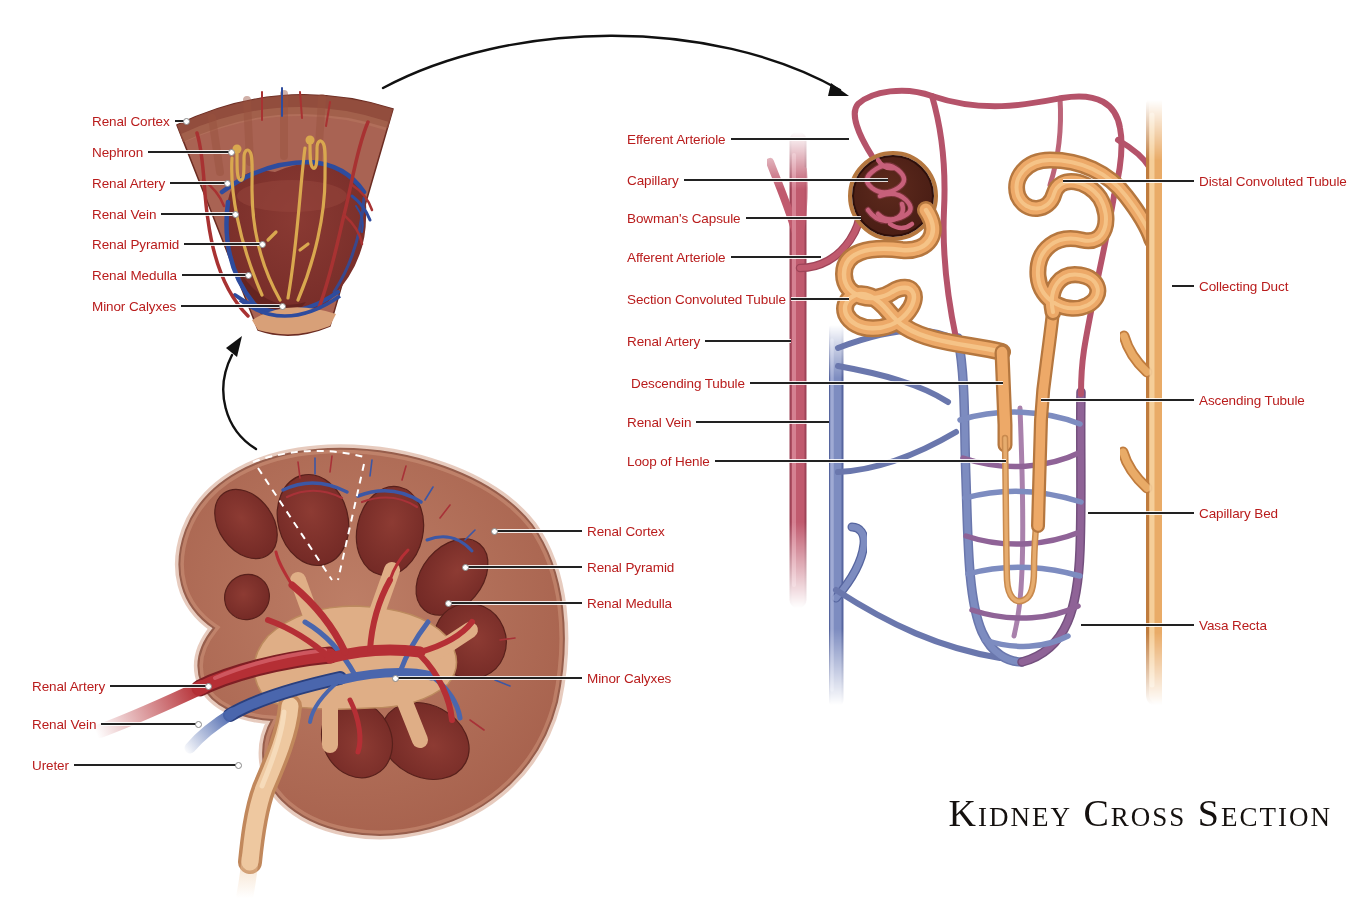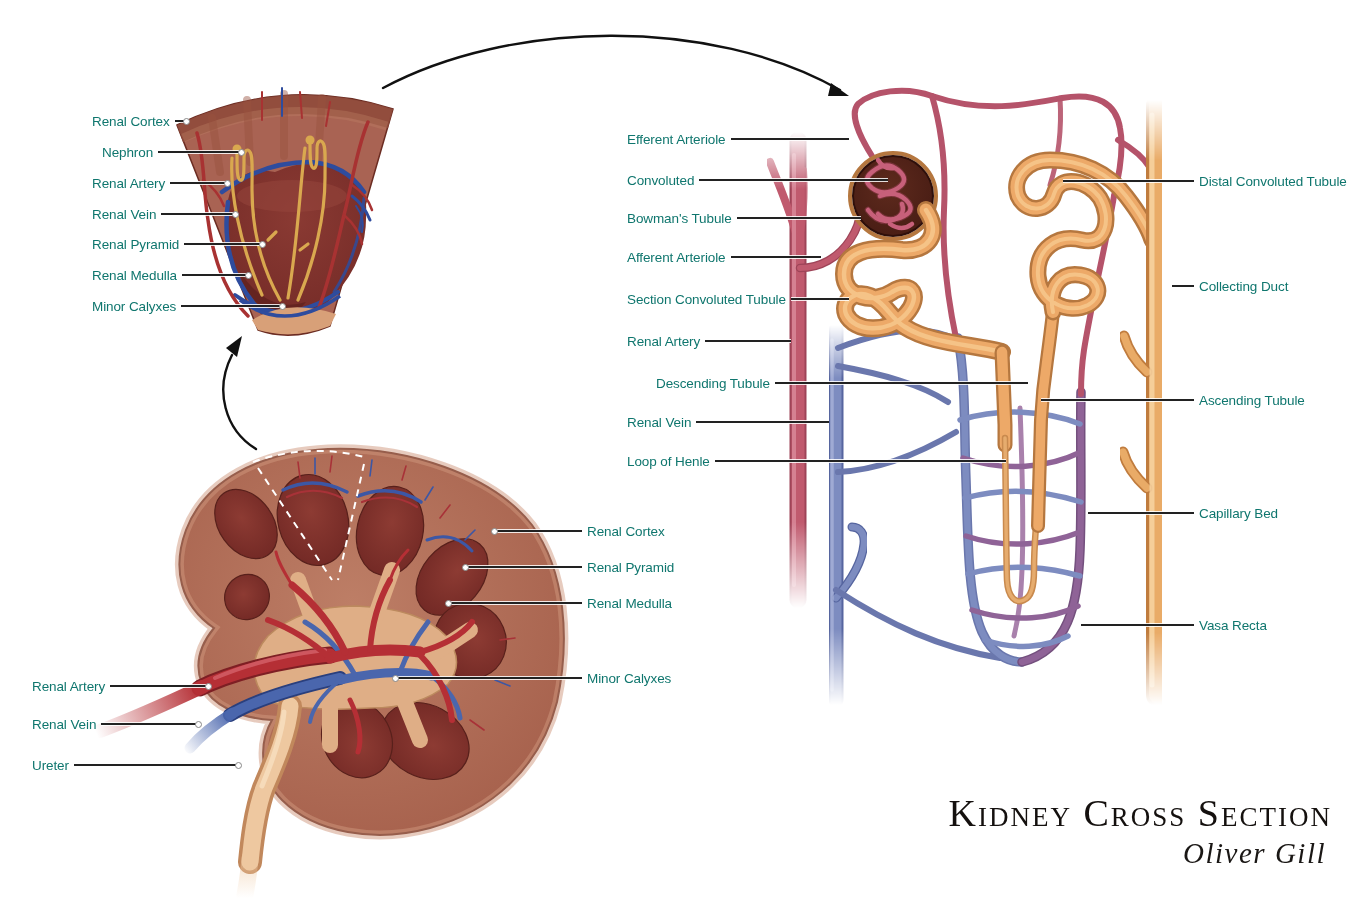--- a/index.html
+++ b/index.html
@@ -1,21 +1,21 @@
 <!DOCTYPE html>
 <html><head>
 <meta charset="utf-8">
 <style>
   html,body{margin:0;padding:0;background:#fff;}
   .stage{position:relative;width:1350px;height:899px;background:#ffffff;overflow:hidden;
          font-family:"Liberation Sans",sans-serif;}
   svg.art{position:absolute;left:0;top:0;z-index:1;}
   .labels{position:absolute;left:0;top:0;width:1350px;height:899px;z-index:3;}
   .lbl{position:absolute;display:flex;align-items:center;height:18px;
-       font-size:13.5px;letter-spacing:-0.1px;color:#0f766e;white-space:nowrap;text-align:center;}
+       font-size:13.5px;letter-spacing:-0.1px;color:#b91c1c;white-space:nowrap;text-align:center;}
   .lbl .t{flex:0 0 auto;}
   .lbl .line{height:0;border-top:2px solid #222;position:relative;
              box-shadow:0 1px 0 rgba(255,255,255,.85),0 -1px 0 rgba(255,255,255,.85);}
   .lbl-l .line{flex:1 1 auto;margin-left:5px;}
   .lbl-r .line{flex:0 0 auto;margin-right:5px;}
   .lbl .line.dot::after{content:"";position:absolute;right:-3px;top:-4px;width:5px;height:5px;
        border-radius:50%;background:#fff;border:1px solid #888;}
   .lbl .line.dotl::after{content:"";position:absolute;left:-3px;top:-4px;width:5px;height:5px;
        border-radius:50%;background:#fff;border:1px solid #888;}
   .titleblock{position:absolute;right:18px;top:794px;text-align:right;z-index:3;}
@@ -359,21 +359,21 @@
   </g>
 </g>
 </svg>
 
 <div class="labels">
 
   <div class="lbl lbl-l" style="left:92px;top:112px;width:95px">
         <span class="t">Renal Cortex</span>
         <span class="line dot"></span>
       </div>
-  <div class="lbl lbl-l" style="left:102px;top:143px;width:140px">
+  <div class="lbl lbl-l" style="left:92px;top:143px;width:140px">
         <span class="t">Nephron</span>
         <span class="line dot"></span>
       </div>
   <div class="lbl lbl-l" style="left:92px;top:174px;width:136px">
         <span class="t">Renal Artery</span>
         <span class="line dot"></span>
       </div>
   <div class="lbl lbl-l" style="left:92px;top:205px;width:144px">
         <span class="t">Renal Vein</span>
         <span class="line dot"></span>
@@ -419,40 +419,40 @@
   <div class="lbl lbl-r" style="left:395px;top:669px">
         <span class="line dotl" style="width:187px"></span>
         <span class="t">Minor Calyxes</span>
       </div>
 
   <div class="lbl lbl-l" style="left:627px;top:130px;width:222px">
         <span class="t">Efferent Arteriole</span>
         <span class="line"></span>
       </div>
   <div class="lbl lbl-l" style="left:627px;top:171px;width:261px">
-        <span class="t">Convoluted</span>
+        <span class="t">Capillary</span>
         <span class="line"></span>
       </div>
   <div class="lbl lbl-l" style="left:627px;top:209px;width:234px">
-        <span class="t">Bowman's Tubule</span>
+        <span class="t">Bowman's Capsule</span>
         <span class="line"></span>
       </div>
   <div class="lbl lbl-l" style="left:627px;top:248px;width:194px">
         <span class="t">Afferent Arteriole</span>
         <span class="line"></span>
       </div>
   <div class="lbl lbl-l" style="left:627px;top:290px;width:222px">
         <span class="t">Section Convoluted Tubule</span>
         <span class="line"></span>
       </div>
   <div class="lbl lbl-l" style="left:627px;top:332px;width:164px">
         <span class="t">Renal Artery</span>
         <span class="line"></span>
       </div>
-  <div class="lbl lbl-l" style="left:656px;top:374px;width:372px">
+  <div class="lbl lbl-l" style="left:631px;top:374px;width:372px">
         <span class="t">Descending Tubule</span>
         <span class="line"></span>
       </div>
   <div class="lbl lbl-l" style="left:627px;top:413px;width:202px">
         <span class="t">Renal Vein</span>
         <span class="line"></span>
       </div>
   <div class="lbl lbl-l" style="left:627px;top:452px;width:379px">
         <span class="t">Loop of Henle</span>
         <span class="line"></span>
@@ -475,16 +475,15 @@
         <span class="t">Capillary Bed</span>
       </div>
   <div class="lbl lbl-r" style="left:1081px;top:616px">
         <span class="line" style="width:113px"></span>
         <span class="t">Vasa Recta</span>
       </div>
 </div>
 
 <div class="titleblock">
   <div class="title">Kidney Cross Section</div>
-  <div class="signature">Oliver Gill</div>
 </div>
 
 </div>
 
 </body></html>

